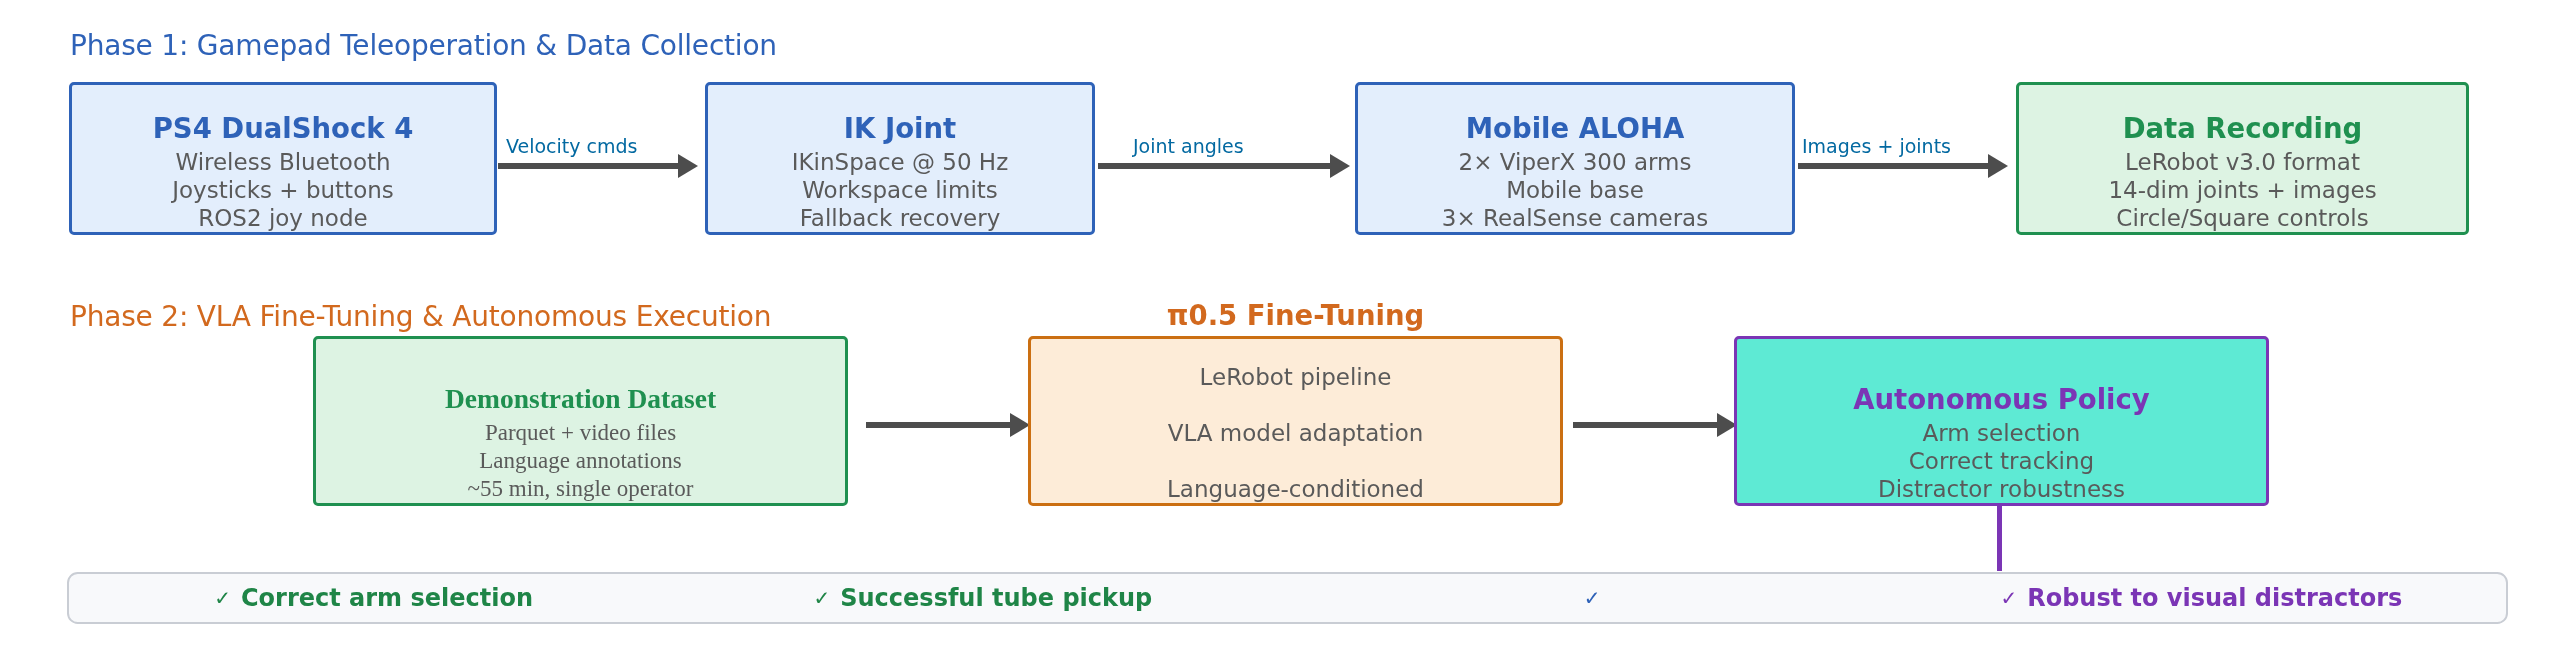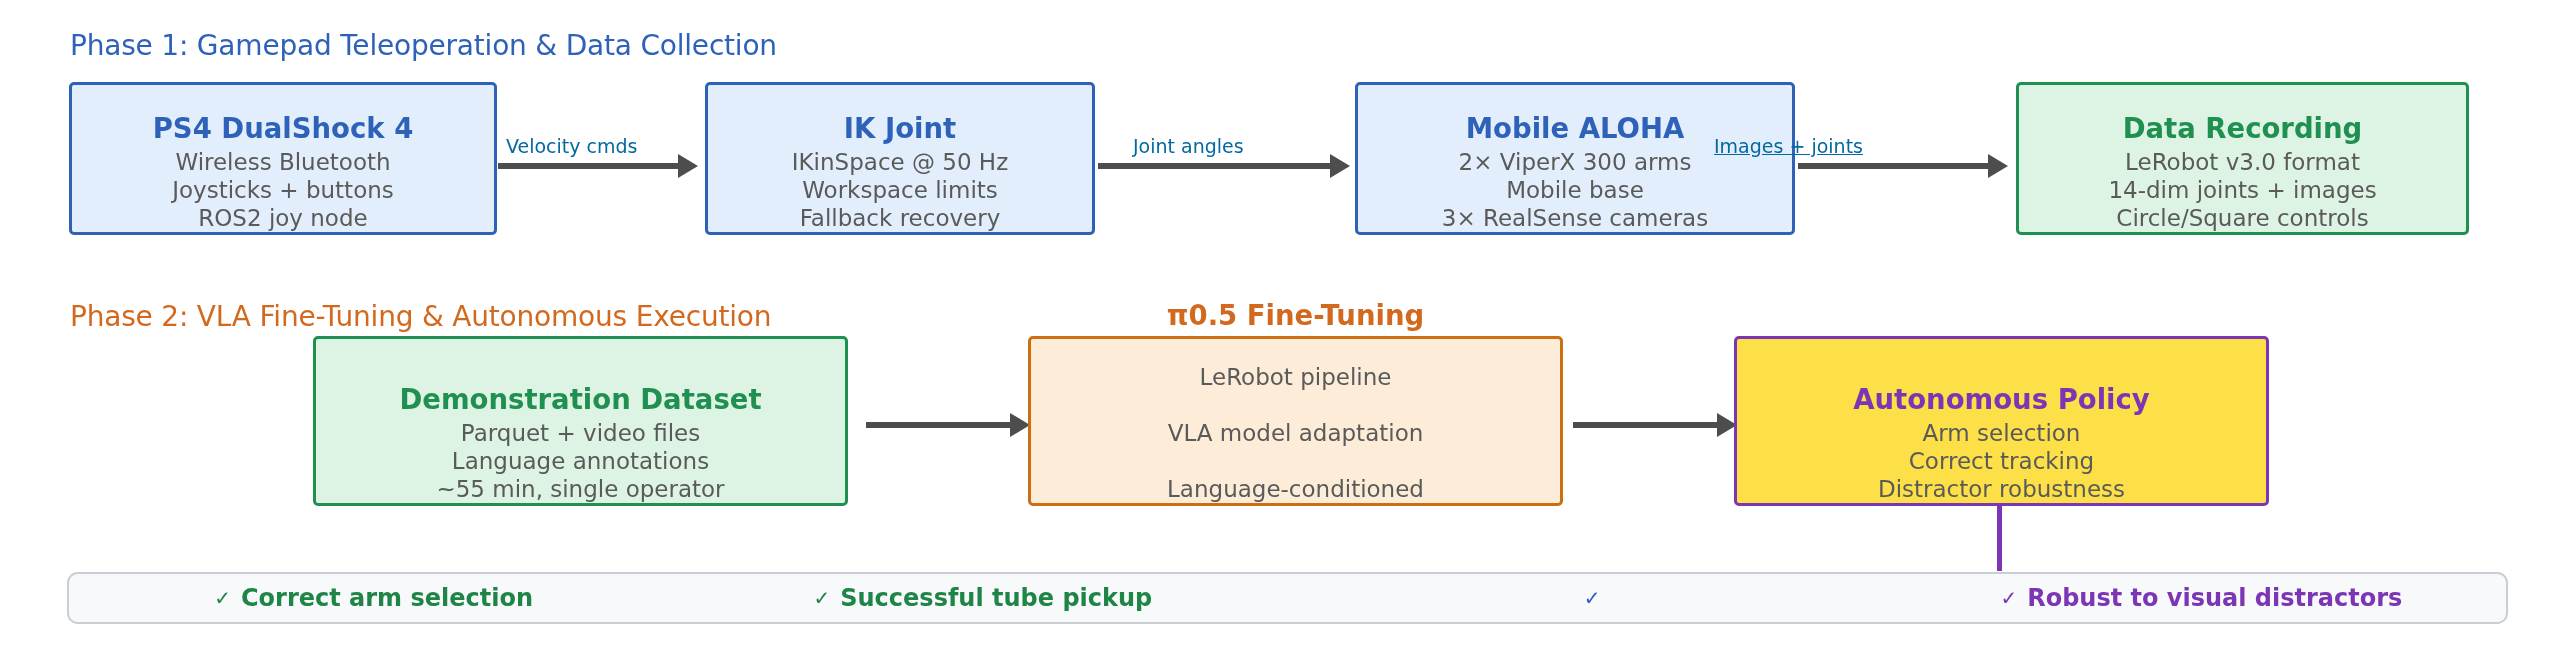--- a/index.html
+++ b/index.html
@@ -57,21 +57,21 @@
     line-height: 1.22;
     white-space: nowrap;
   }
 
   .theme-blue   { background: #e3eefc; border-color: #2e62b8; }
   .theme-blue   .node-title { color: #2e62b8; }
   .theme-green  { background: #ddf3e3; border-color: #1f9050; }
   .theme-green  .node-title { color: #1f9050; }
   .theme-orange { background: #fdecd8; border-color: #cb6f12; }
   .theme-orange .node-title { color: #d2691e; }
-  .theme-purple { background: #fde047; border-color: #7b35b5; }
+  .theme-purple { background: #5eead4; border-color: #7b35b5; }
   .theme-purple .node-title { color: #7b35b5; }
 
   
   .arrow {
     position: absolute;
     height: 7.6px;
   }
   .arrow .shaft {
     position: absolute;
     left: 0;
@@ -171,32 +171,32 @@
     <div class="node-title">Mobile ALOHA</div>
     <div class="node-line">2× ViperX 300 arms</div>
     <div class="node-line">Mobile base</div>
     <div class="node-line">3× RealSense cameras</div>
   </div>
 
   <div class="arrow" style="left:1798px; top:162px; width:210px;">
     <div class="shaft" style="width:192px;"></div>
     <div class="head" style="left:190px;"></div>
   </div>
-  <div class="arrow-label" style="left:1714px; top:135px;text-decoration:underline;">Images + joints</div>
+  <div class="arrow-label" style="left:1802px; top:135px;">Images + joints</div>
 
   <div class="node theme-green" id="n4" style="left:2016px; top:82px; width:453px; height:153px;">
     <div class="node-title">Data Recording</div>
     <div class="node-line">LeRobot v3.0 format</div>
     <div class="node-line">14-dim joints + images</div>
     <div class="node-line">Circle/Square controls</div>
   </div>
 
   <div class="phase-title" id="phase2-title">Phase 2: VLA Fine-Tuning &amp; Autonomous Execution</div>
 
-  <div class="node theme-green" id="n5" style="left:313px; top:336px; width:535px; height:170px;">
+  <div class="node theme-green" id="n5" style="left:313px; top:336px; width:535px; height:170px;font-family:Liberation Serif, serif;">
     <div class="node-title">Demonstration Dataset</div>
     <div class="node-line">Parquet + video files</div>
     <div class="node-line">Language annotations</div>
     <div class="node-line">~55 min, single operator</div>
   </div>
 
   <div class="arrow" style="left:866px; top:421px; width:164px;">
     <div class="shaft" style="width:146px;"></div>
     <div class="head" style="left:144px;"></div>
   </div>

